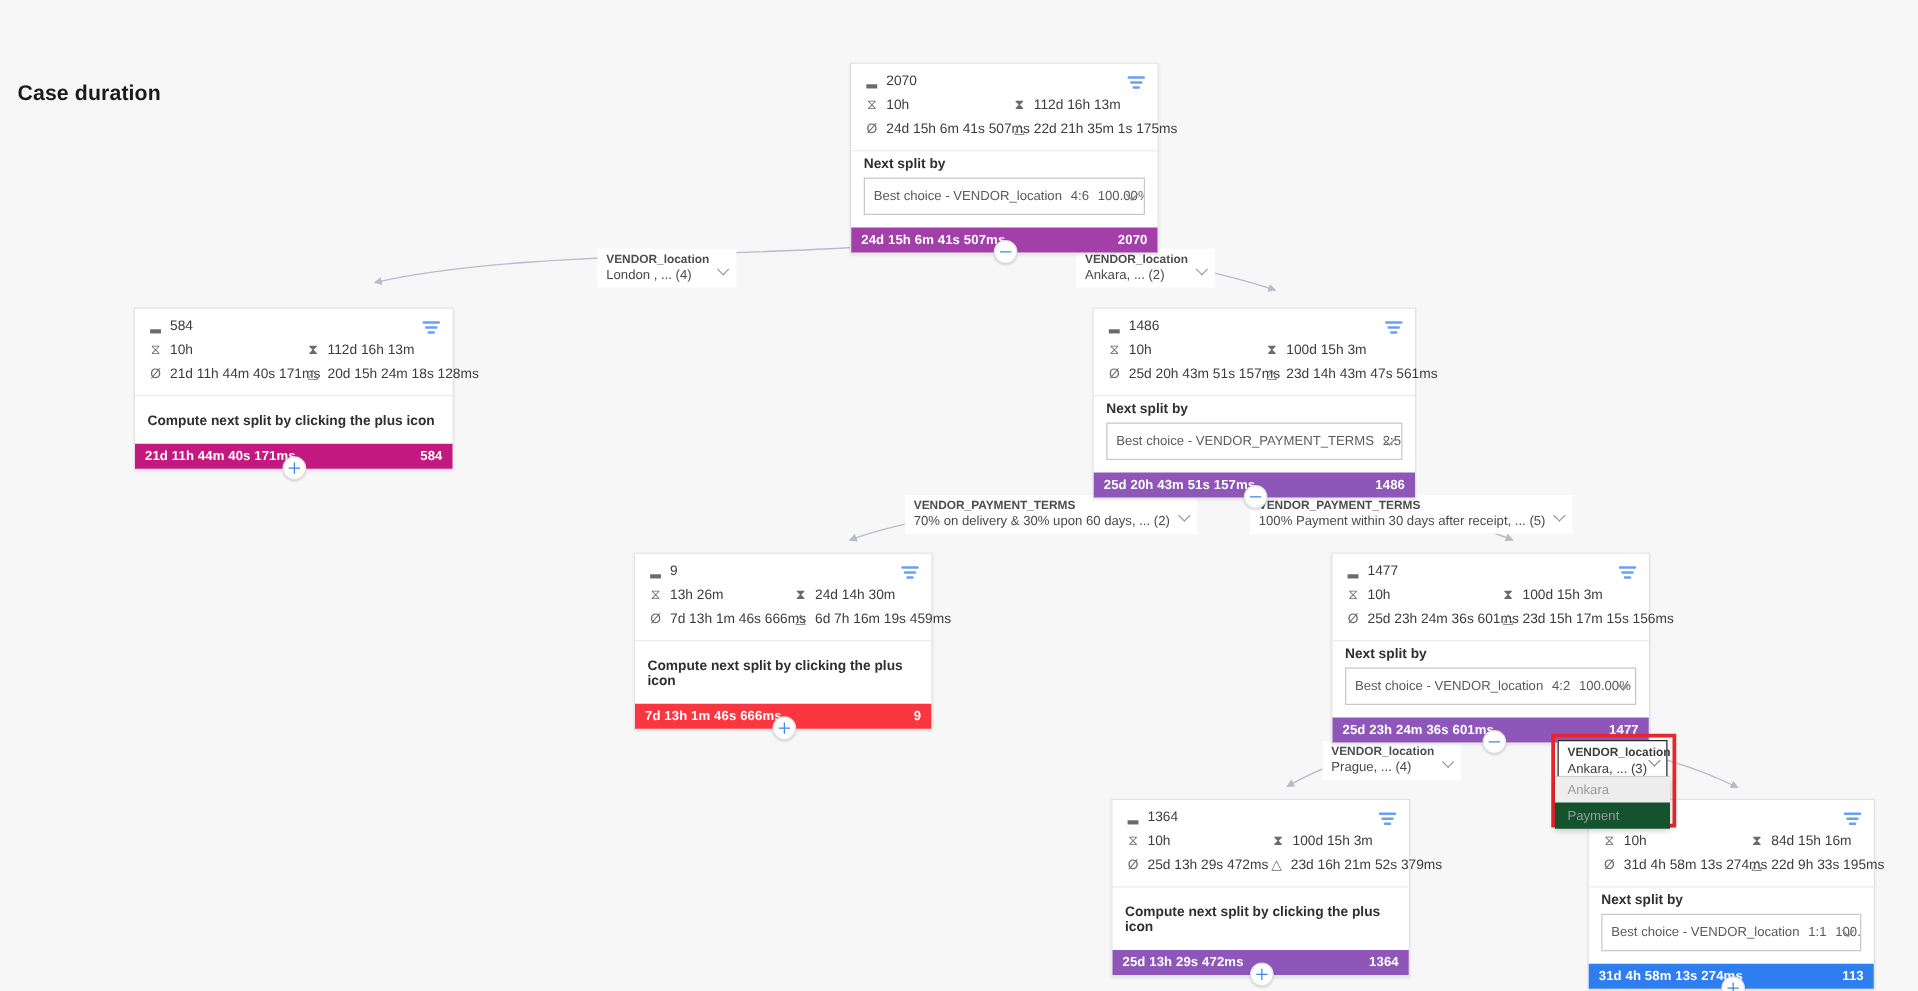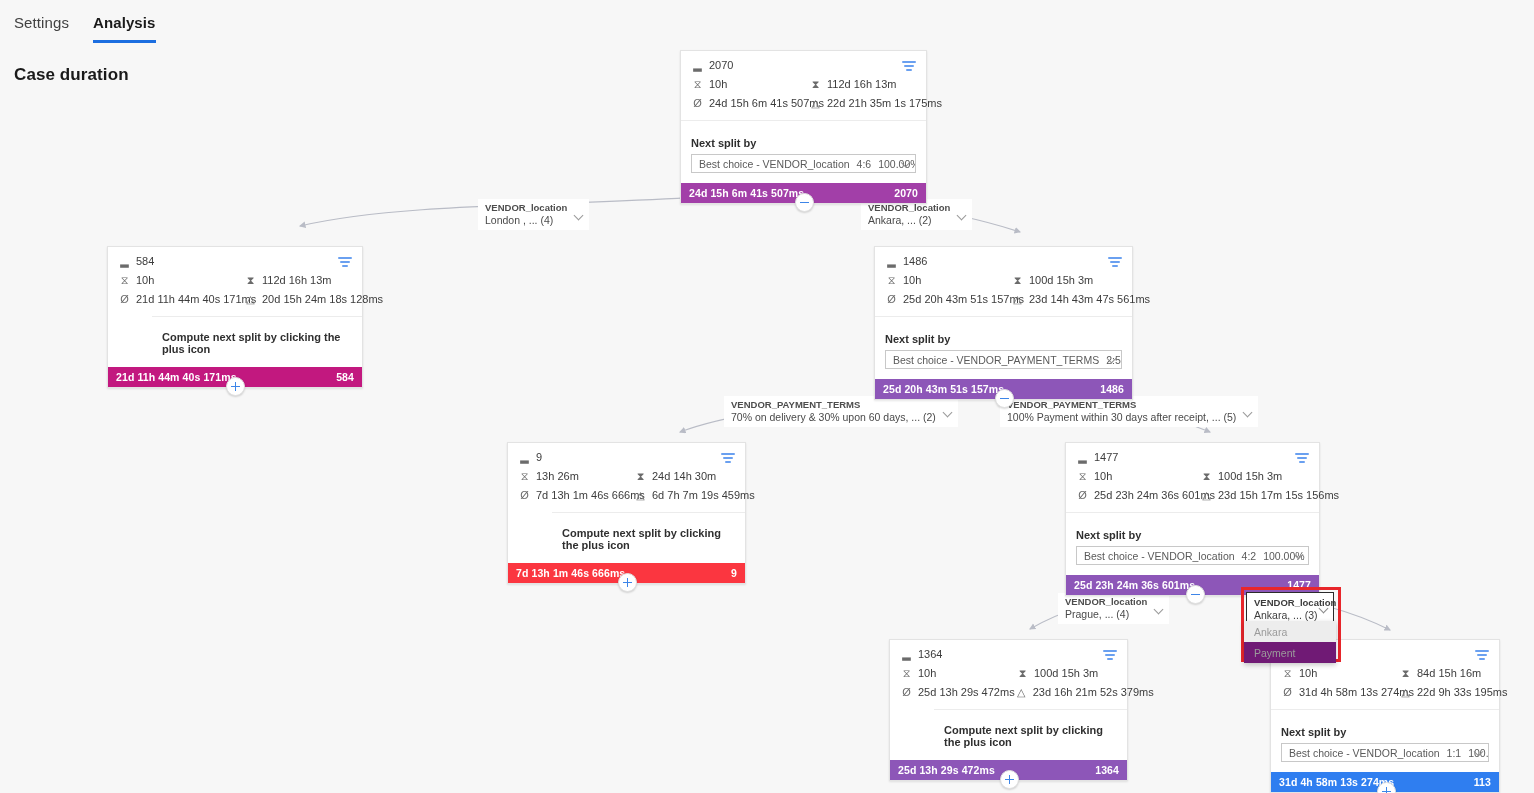--- a/index.html
+++ b/index.html
@@ -74,30 +74,29 @@
     height: 2px; background: #6aa0f0; border-radius: 1px;
   }
   .filter-ico i:nth-child(1) { top: 0; width: 14px; }
   .filter-ico i:nth-child(2) { top: 4px; width: 10px; }
   .filter-ico i:nth-child(3) { top: 8px; width: 6px; }
 
   .hint {
     padding: 14px 10px 12px 10px;
     font-size: 11px; font-weight: bold; color: #2f2f2f;
     border-top: 1px solid #ececec;
-    margin-left: 44px;
   }
   .split-wrap {
     border-top: 1px solid #ececec;
-    padding: 16px 10px 10px 10px;
+    padding: 4px 10px 10px 10px;
   }
   .split-label { font-size: 11px; font-weight: bold; color: #2f2f2f; margin-bottom: 5px; }
   .select {
     position: relative;
-    height: 19px;
+    height: 30px;
     border: 1px solid #c8c8c8;
     background: #fff;
     display: flex; align-items: center;
     padding: 0 20px 0 7px;
     cursor: pointer;
     white-space: nowrap; overflow: hidden;
   }
   .select .txt { font-size: 10.5px; color: #5a5a5a; }
   .select .txt .sep { display: inline-block; width: 7px; }
   .chev {
@@ -168,39 +167,35 @@
   .dd-box .v { font-size: 10.5px; color: #3d3d3d; white-space: nowrap; }
   .dd-box .chev2 {
     position: absolute; right: 6px; top: 12px;
     width: 7px; height: 7px;
     border-right: 1.4px solid #8a8a8a;
     border-bottom: 1.4px solid #8a8a8a;
     transform: rotate(45deg);
   }
   .dd-list {
     position: absolute; z-index: 41;
-    background: #701a75;
+    background: #14532d;
     box-shadow: 0 2px 5px rgba(0,0,0,.22);
   }
   .dd-item {
     height: 21px; display: flex; align-items: center;
     padding: 0 10px; font-size: 10.5px; color: #9b9b9b;
     cursor: pointer;
   }
   .dd-item.sel { background: #ededed; }
 </style>
 </head>
 <body>
 
 <div id="canvas">
 
-  <div class="tabbar">
-    <div class="tab settings">Settings</div>
-    <div class="tab analysis">Analysis</div>
-  </div>
   <div class="page-title">Case duration</div>
 
   <svg id="edges" viewBox="0 0 1534 793" xmlns="http://www.w3.org/2000/svg">
     <defs>
       <marker id="ah" markerWidth="7" markerHeight="7" refX="5" refY="3" orient="auto" markerUnits="strokeWidth">
         <path d="M0,0 L6,3 L0,6 z" fill="#b9bcc6"></path>
       </marker>
     </defs>
     <g fill="none" stroke="#b9bcc6" stroke-width="1.1">
 
@@ -416,21 +411,21 @@
           <span class="val">24d 14h 30m</span>
         </div>
       </div>
       <div class="node-row">
         <div class="stat" style="width:116px">
           <span class="ico">Ø</span>
           <span class="val">7d 13h 1m 46s 666ms</span>
         </div>
         <div class="stat">
           <span class="ico">△</span>
-          <span class="val">6d 7h 7m 19s 459ms</span>
+          <span class="val">6d 7h 16m 19s 459ms</span>
         </div>
       </div>
     </div>
     <div class="hint">Compute next split by clicking the plus icon</div>
     <div class="bar" style="background:#fb3640;">
       <span>7d 13h 1m 46s 666ms</span>
       <span>9</span>
     </div>
     <div class="knob" style="left:110px; bottom:-9px;">
       <span class="h"></span>

